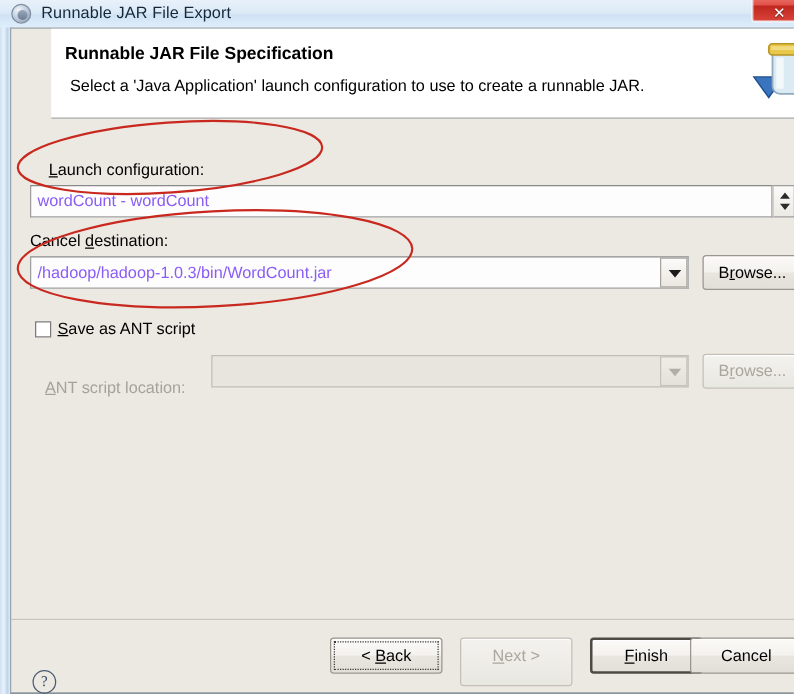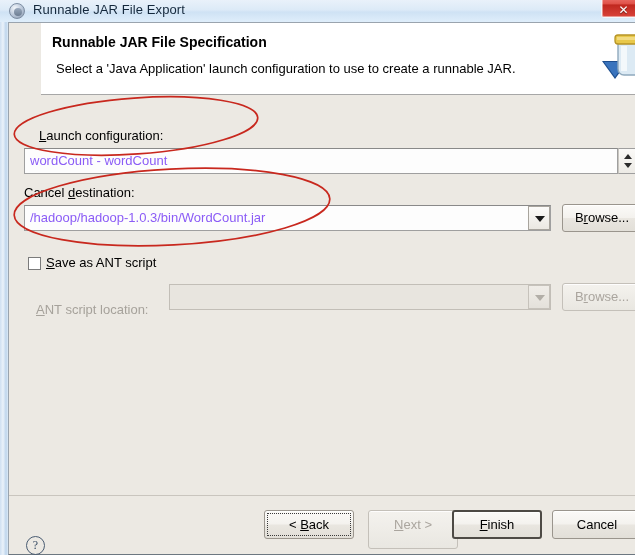--- a/index.html
+++ b/index.html
@@ -178,21 +178,21 @@
     background: linear-gradient(to bottom, #fbfaf8 0%, #f4f2ee 48%, #e9e6e0 52%, #e2dfd8 100%);
     border: 1px solid #9a958d;
     border-radius: 3px;
     font-size: 13px;
     color: #000;
     text-align: center;
     white-space: nowrap;
     box-shadow: inset 0 1px 0 rgba(255,255,255,0.85);
   }
   .btn.disabled { color: #aaa59e; border-color: #c4c0b9; background: linear-gradient(to bottom,#f4f2ee,#e9e7e1); }
-  .btn.default  { border: 2px solid #4d4a45; }
+  .btn.default  { border: 2px solid #4d4a45; margin-left: 20px; }
   .btn.focused::after {
     content: "";
     position: absolute;
     left: 2px; top: 2px; right: 2px; bottom: 2px;
     border: 1px dotted #3a3a3a;
   }
 
   
   #ant-check {
     position: absolute;

